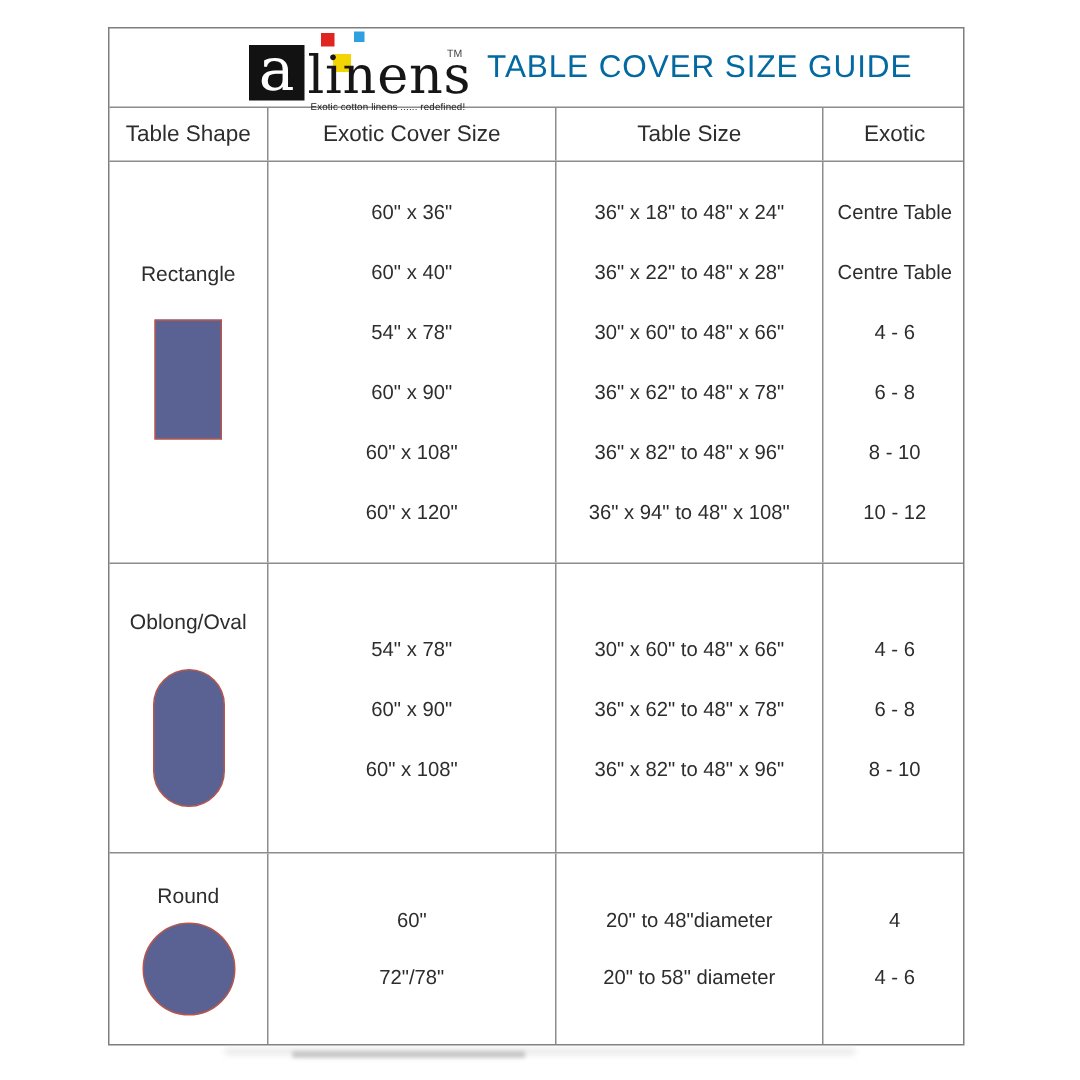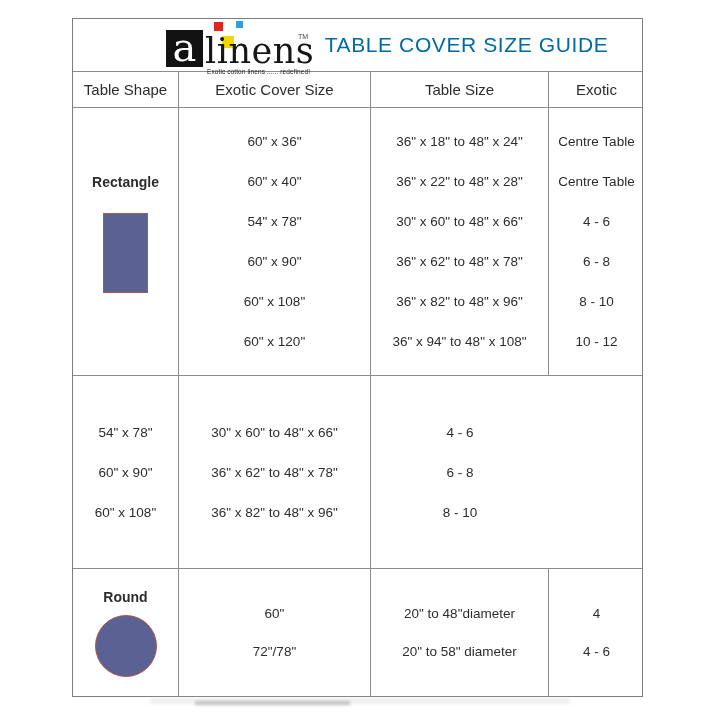--- a/index.html
+++ b/index.html
@@ -57,21 +57,21 @@
     display:flex; align-items:center; justify-content:center;
     font-size:15px; color:#2d2d2d;
   }
 
   .section { border-bottom:1px solid #8c8c8c; }
   .section:last-child { border-bottom:none; }
   .sect-rect   { height:268px; }
   .sect-oblong { height:193px; }
   .sect-round  { height:127px; }
 
-  .shape-cell { display:flex; flex-direction:column; align-items:center;font-weight:bold; }
+  .shape-cell { display:flex; flex-direction:column; align-items:center; }
   .shape-label { font-size:14px; color:#2d2d2d; }
   .sect-rect   .shape-cell { padding-top:66px; }
   .sect-oblong .shape-cell { padding-top:30px; }
   .sect-round  .shape-cell { padding-top:20px; }
 
   .shape-graphic { background:#5a6294; border:1px solid #b5564d; }
   .shape-rect   { width:45px; height:80px; margin-top:23px; }
   .shape-oblong { width:48px; height:92px; margin-top:24px; border-radius:24px; }
   .shape-round  { width:62px; height:62px; margin-top:10px; border-radius:50%; }
 
@@ -135,20 +135,24 @@
           <div class="cell-line">Centre Table</div>
           <div class="cell-line">Centre Table</div>
           <div class="cell-line">4 - 6</div>
           <div class="cell-line">6 - 8</div>
           <div class="cell-line">8 - 10</div>
           <div class="cell-line">10 - 12</div>
         </div>
     </div>
 
     <div class="row4 section sect-oblong">
+      <div class="shape-cell bcell">
+        <div class="shape-label">Oblong/Oval</div>
+        <div class="shape-graphic shape-oblong"></div>
+      </div>
       <div class="data-col bcell">
           <div class="cell-line">54" x 78"</div>
           <div class="cell-line">60" x 90"</div>
           <div class="cell-line">60" x 108"</div>
         </div>
       <div class="data-col bcell">
           <div class="cell-line">30" x 60" to 48" x 66"</div>
           <div class="cell-line">36" x 62" to 48" x 78"</div>
           <div class="cell-line">36" x 82" to 48" x 96"</div>
         </div>

